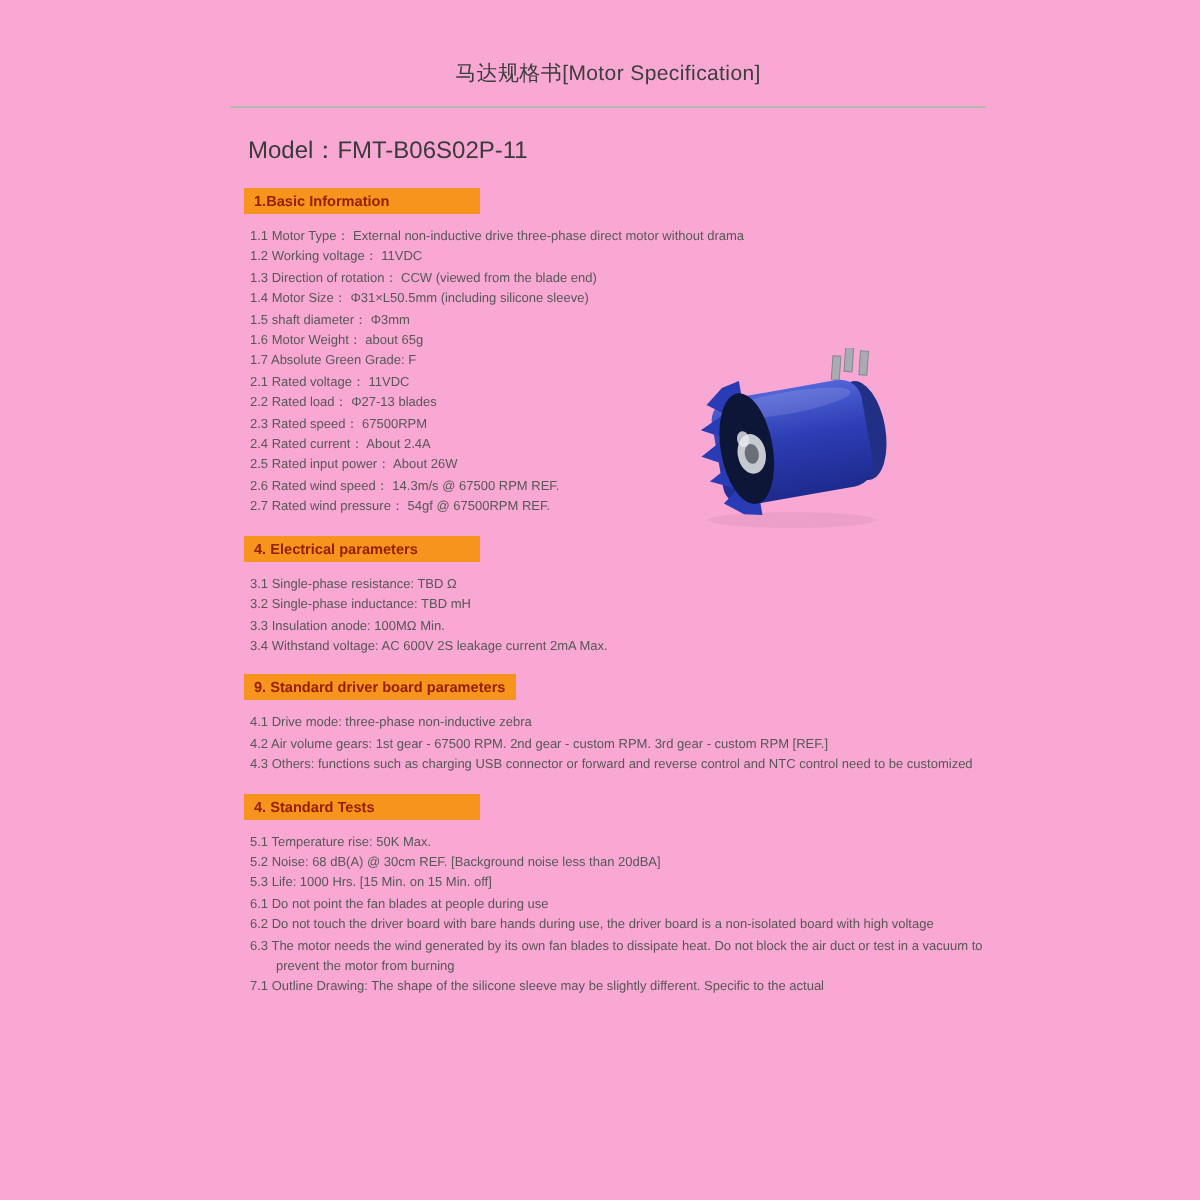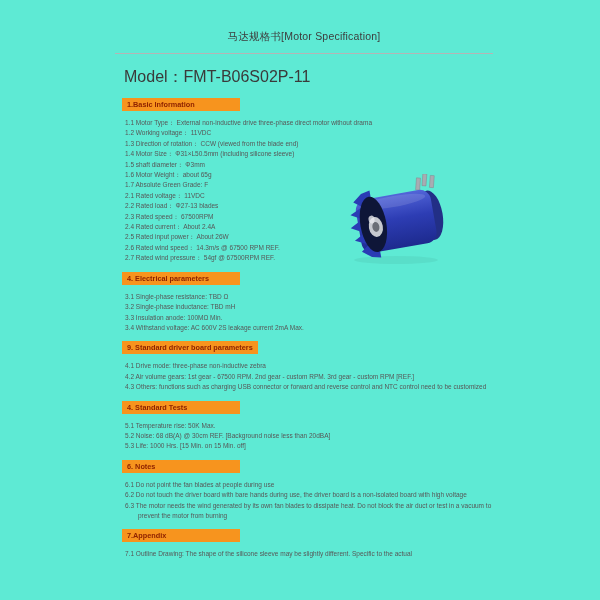--- a/index.html
+++ b/index.html
@@ -1,21 +1,21 @@
 <!DOCTYPE html>
 <html><head>
 <meta charset="utf-8">
 <style>
   html,body{margin:0;padding:0;background:#fff;}
-  .page{position:relative;width:600px;height:600px;background:#5eead4;overflow:hidden;
+  .page{position:relative;width:600px;height:600px;background:#f9a8d4;overflow:hidden;
         font-family:"Liberation Sans","DejaVu Sans",sans-serif;}
   .doc{position:absolute;left:115px;top:30px;width:378px;}
   .doc-title{font-size:10.5px;color:#3d3d3d;text-align:center;letter-spacing:.2px;}
   .title-rule{border:none;border-top:1px solid #b5b5b5;margin:9px 0 0 0;}
-  .model-line{margin:13px 0 0 9px;font-size:16px;color:#3a3a3a;}
+  .model-line{margin:13px 0 0 9px;font-size:12px;color:#3a3a3a;}
   .sections{margin-left:7px;margin-top:10px;}
   .sec-header{background:#F7941E;color:#8f2301;font-weight:bold;font-size:7.3px;
               line-height:9px;padding:2px 5px;min-width:108px;width:max-content;
               margin-top:8px;margin-bottom:7px;}
   .sec:first-child .sec-header{margin-top:0;}
   .item{font-size:6.5px;color:#575757;line-height:10.4px;margin-left:3px;
         padding-left:13px;text-indent:-13px;}
   .motor{position:absolute;left:336px;top:174px;width:124px;height:92px;}
 </style>
 </head>
@@ -68,28 +68,26 @@
       </div>
 
       <div class="sec">
         <div class="sec-header">4. Standard Tests</div>
         <div class="item">5.1 Temperature rise: 50K Max.</div>
         <div class="item">5.2 Noise: 68 dB(A) @ 30cm REF. [Background noise less than 20dBA]</div>
         <div class="item">5.3 Life: 1000 Hrs. [15 Min. on 15 Min. off]</div>
       </div>
 
       <div class="sec">
-        <div class="sec-header">6. Notes</div>
         <div class="item">6.1 Do not point the fan blades at people during use</div>
         <div class="item">6.2 Do not touch the driver board with bare hands during use, the driver board is a non-isolated board with high voltage</div>
         <div class="item">6.3 The motor needs the wind generated by its own fan blades to dissipate heat. Do not block the air duct or test in a vacuum to prevent the motor from burning</div>
       </div>
 
       <div class="sec">
-        <div class="sec-header">7.Appendix</div>
         <div class="item">7.1 Outline Drawing: The shape of the silicone sleeve may be slightly different. Specific to the actual</div>
       </div>
 
     </div>
   </div>
 
   <div class="motor">
     <svg width="124" height="92" viewBox="0 0 124 92">
       <defs>
         <linearGradient id="bodyGrad" x1="0" y1="0" x2="0" y2="1">

